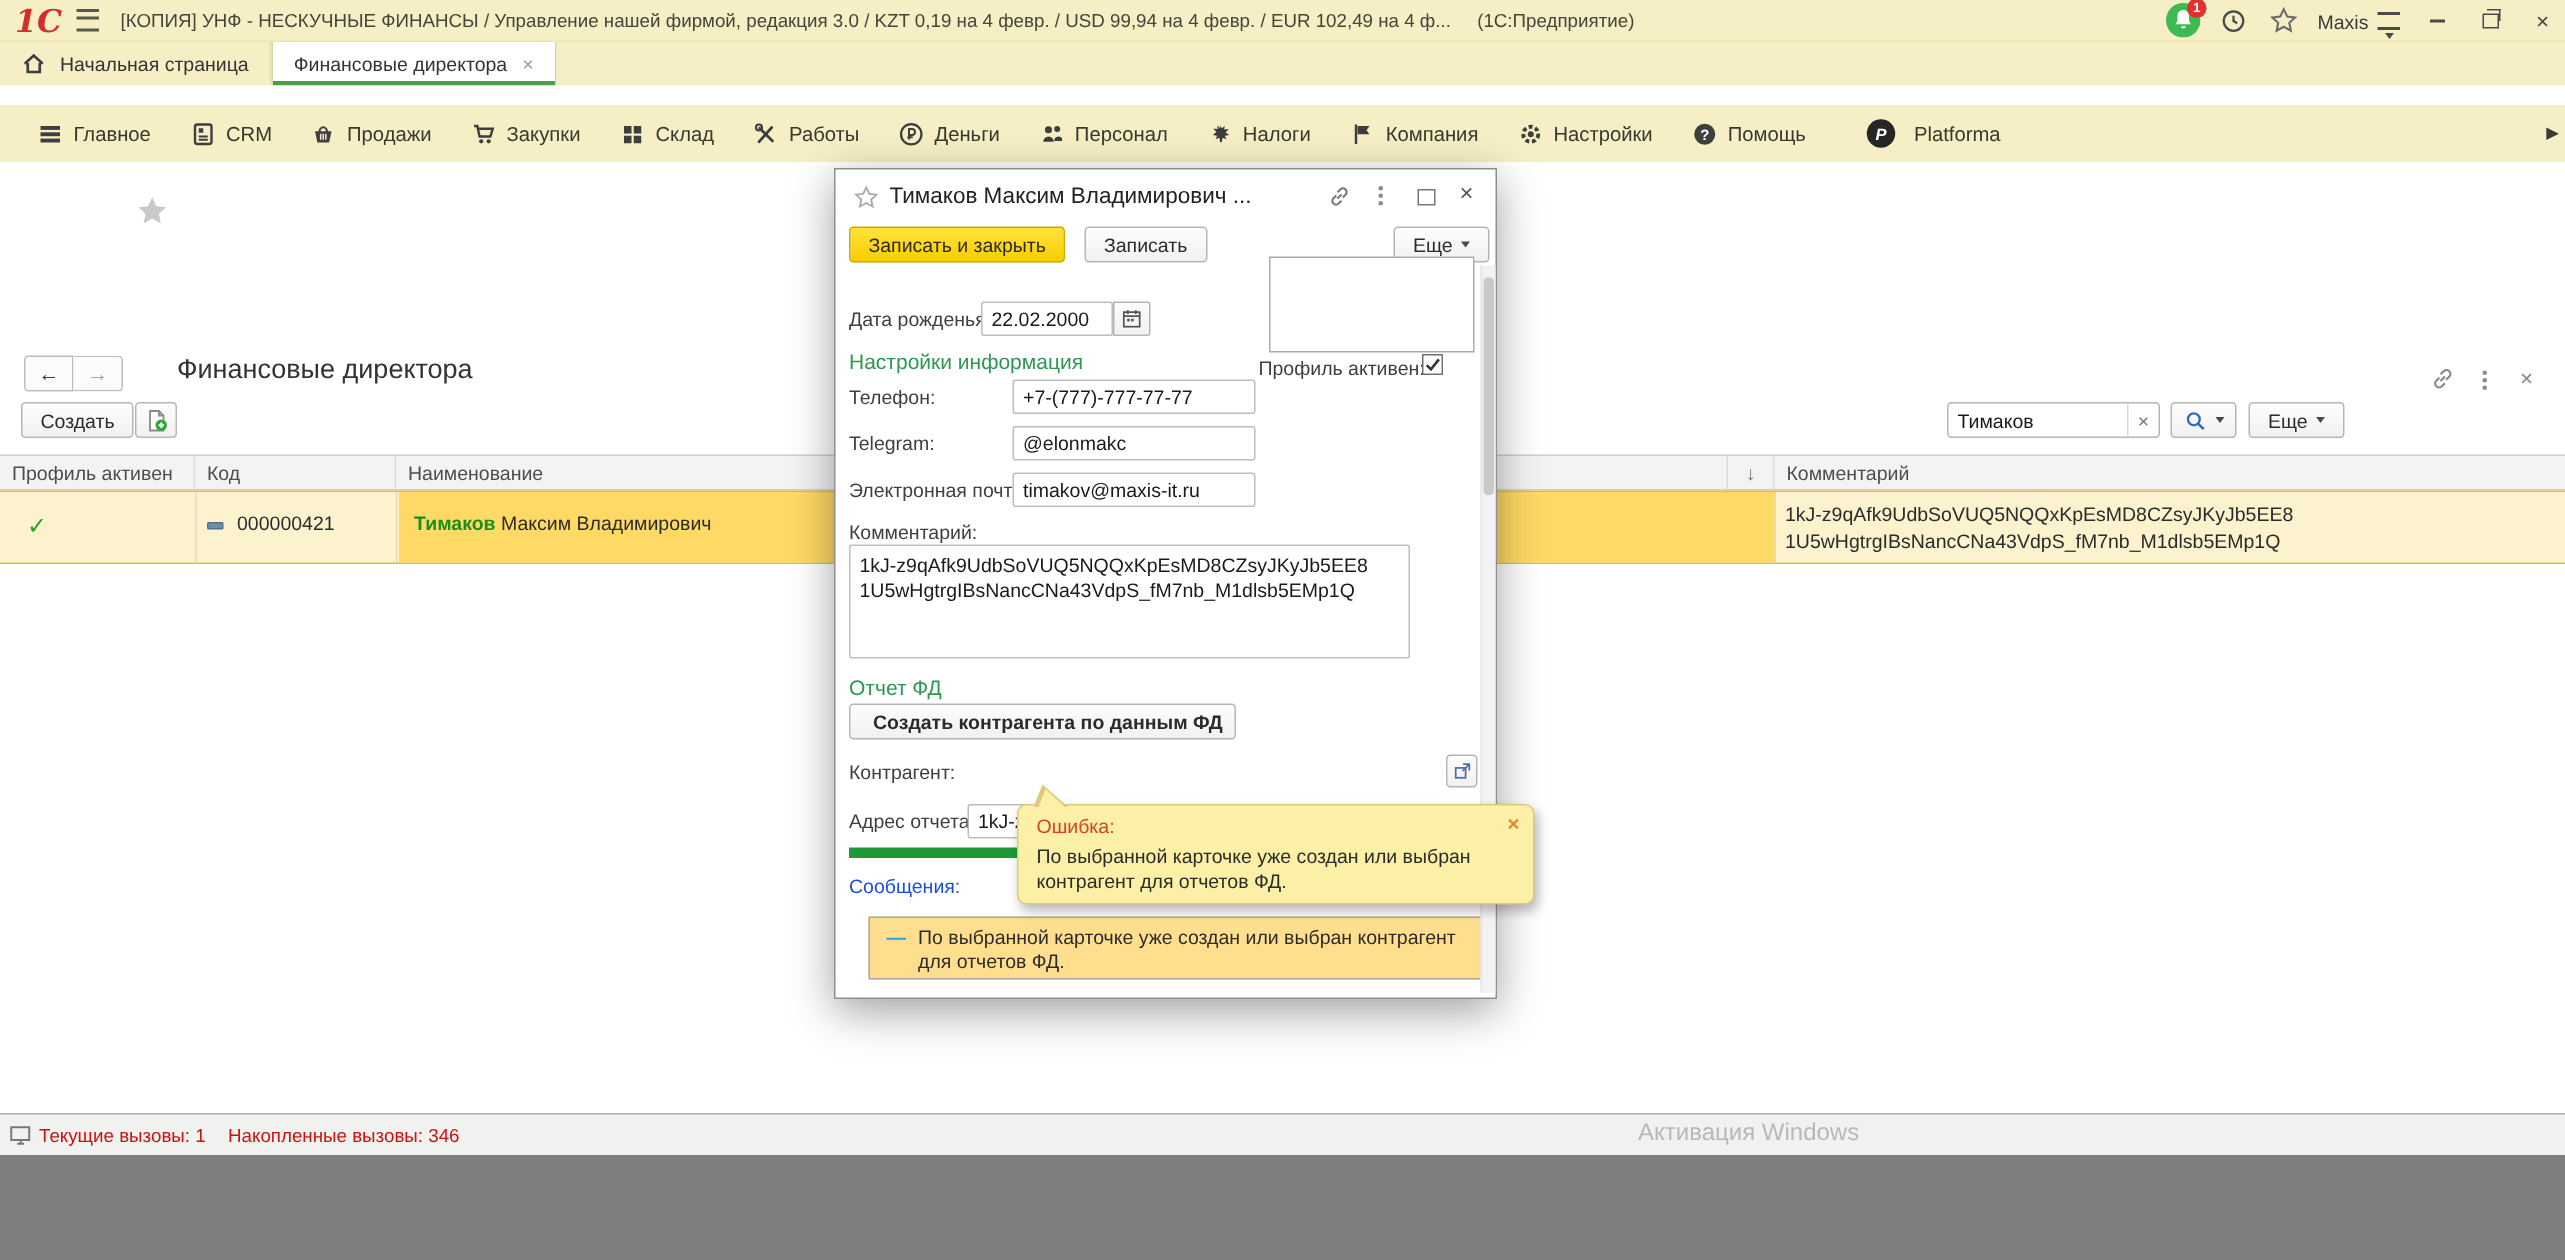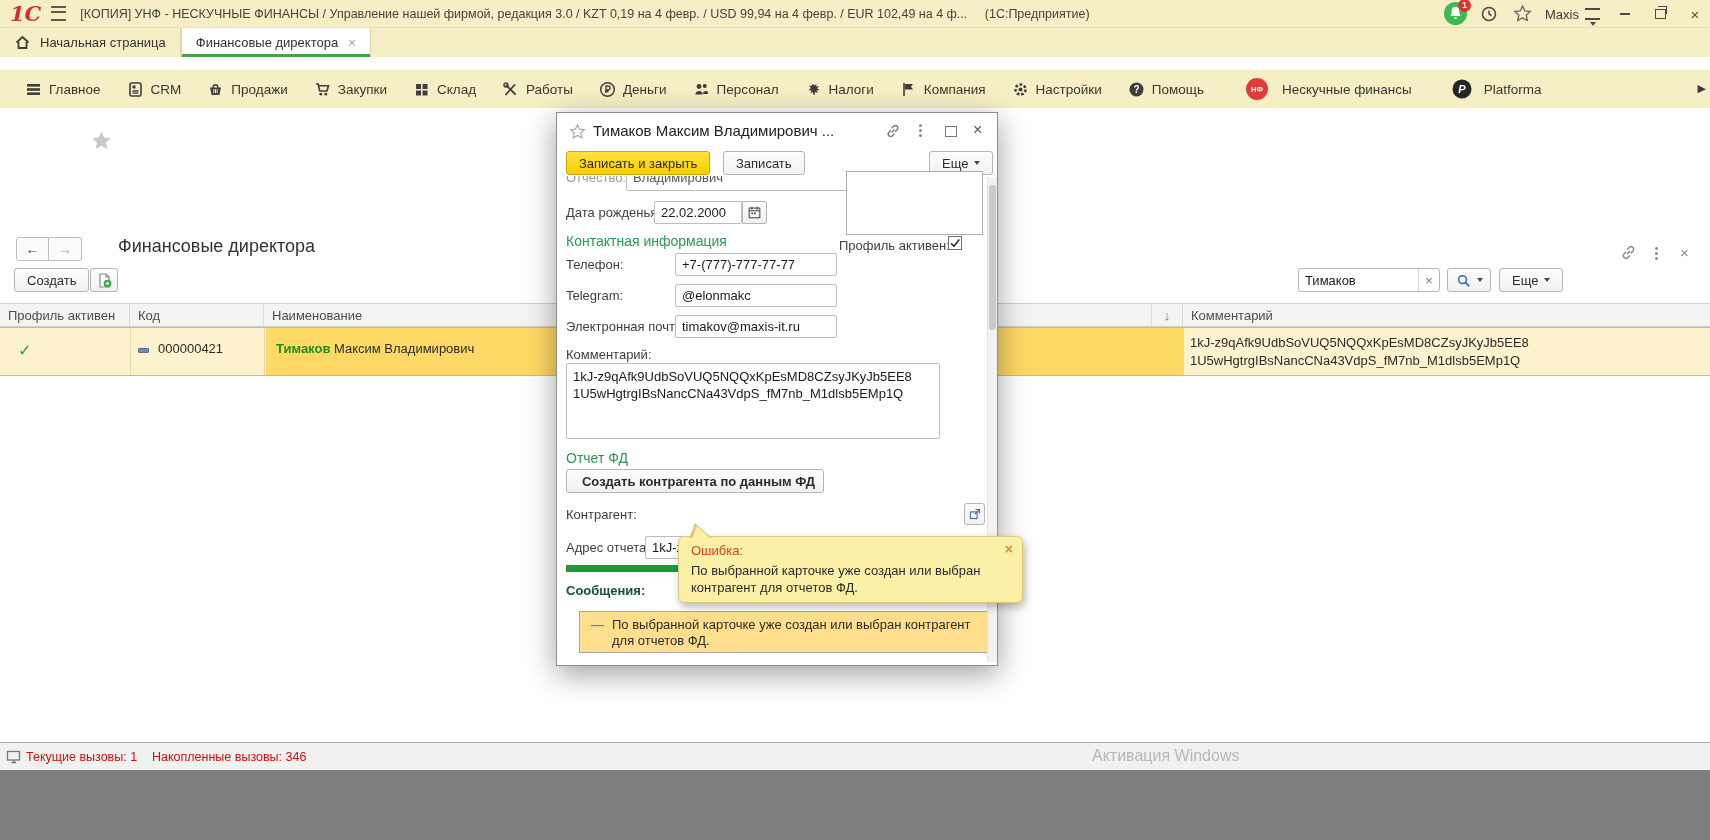--- a/index.html
+++ b/index.html
@@ -260,27 +260,20 @@
         </svg>
       <span>Настройки</span>
     </div>
     <div class="mi">
       <svg width="17" height="17" viewBox="0 0 17 17">
           <circle cx="8.5" cy="8.5" r="7" fill="#3E3E3E"></circle>
           <text x="8.5" y="12" font-size="10" font-weight="bold" fill="#FFF" text-anchor="middle" font-family="Liberation Sans,sans-serif">?</text>
         </svg>
       <span>Помощь</span>
     </div>
-    <div class="mi" style="margin-left:16px;">
-      <svg width="22" height="22" viewBox="0 0 22 22" style="margin-right:14px;">
-          <circle cx="11" cy="11" r="11" fill="#E23B3B"></circle>
-          <text x="11" y="14" font-size="7.5" font-weight="bold" fill="#FFF" text-anchor="middle" font-family="Liberation Sans,sans-serif">НФ</text>
-        </svg>
-      <span>Нескучные финансы</span>
-    </div>
     <div class="mi" style="margin-left:14px;">
       <svg width="20" height="20" viewBox="0 0 20 20" style="margin-right:12px;">
           <circle cx="10" cy="10" r="9.5" fill="#262626"></circle>
           <text x="10" y="14" font-size="11" font-weight="bold" font-style="italic" fill="#FFF" text-anchor="middle" font-family="Liberation Sans,sans-serif">P</text>
         </svg>
       <span>Platforma</span>
     </div>
     <span class="mb-overflow">▶</span>
   </div>
 
@@ -413,26 +406,20 @@
         <span>Записать и закрыть</span>
       </div>
     <div class="abs btn" style="left:166px;top:38px;">
         <span>Записать</span>
       </div>
     <div class="abs btn" style="left:372px;top:38px;">
         <span>Еще</span>
         <span class="caret"></span>
       </div>
 
-    <div class="clipRow">
-      <span class="lbl" style="left:0;top:-6px;color:#9a9a9a;">Отчество:</span>
-      <div class="inp" style="left:60px;top:-12px;width:312px;height:27px;color:#555;">
-          <span>Владимирович</span>
-        </div>
-    </div>
 
     <span class="lbl" style="left:9px;top:92px;">Дата рожденья:</span>
     <div class="inp" style="left:97px;top:88px;width:88px;">
         <span>22.02.2000</span>
       </div>
     <div class="abs btn" style="left:185px;top:88px;width:25px;height:23px;padding:0;border-radius:0 2px 2px 0;">
       <svg width="15" height="15" viewBox="0 0 17 17">
           <rect x="2.5" y="3.5" width="12" height="11" fill="none" stroke="#555" stroke-width="1.3"></rect>
           <path d="M2.5 6.5h12" stroke="#555" stroke-width="1.3"></path>
           <path d="M5.5 2v3M11.5 2v3" stroke="#555" stroke-width="1.5"></path>
@@ -442,21 +429,21 @@
     </div>
 
     <div class="abs" style="left:289px;top:58px;width:137px;height:64px;background:#fff;border:1px solid #ABABAB;box-sizing:border-box;"></div>
     <span class="lbl" style="left:282px;top:125px;">Профиль активен:</span>
     <div class="abs" style="left:391px;top:123px;width:14px;height:14px;background:#fff;border:1px solid #707070;box-sizing:border-box;">
       <svg width="12" height="12" viewBox="0 0 14 14">
           <path d="M2.5 7.5 5.8 10.8 12 3" stroke="#333" stroke-width="2" fill="none"></path>
         </svg>
     </div>
 
-    <span class="ghead" style="left:9px;top:120px;">Контактная информация</span>
+    <span class="ghead" style="left:9px;top:120px;">Настройки информация</span>
     <span class="lbl" style="left:9px;top:144px;">Телефон:</span>
     <div class="inp" style="left:118px;top:140px;width:162px;">
         <span>+7-(777)-777-77-77</span>
       </div>
     <span class="lbl" style="left:9px;top:175px;">Telegram:</span>
     <div class="inp" style="left:118px;top:171px;width:162px;">
         <span>@elonmakc</span>
       </div>
     <span class="lbl" style="left:9px;top:206px;">Электронная почта:</span>
     <div class="inp" style="left:118px;top:202px;width:162px;">
@@ -485,21 +472,21 @@
           <path d="M9 3h5v5M14 3 8.5 8.5" stroke="#4A6FA5" stroke-width="1.4" fill="none"></path>
         </svg>
     </div>
 
     <span class="lbl" style="left:9px;top:427px;">Адрес отчета:</span>
     <div class="inp" style="left:88px;top:423px;width:315px;">
         <span>1kJ-z9</span>
       </div>
 
     <div class="greenbar"></div>
-    <span class="lbl" style="left:9px;top:470px;font-weight:bold;color:#14532d;">Сообщения:</span>
+    <span class="lbl" style="left:9px;top:470px;font-weight:normal;color:#1d4ed8;">Сообщения:</span>
     <div class="msgbox">
       <span class="dash">—</span>
       <span>По выбранной карточке уже создан или выбран контрагент для отчетов ФД.</span>
     </div>
 
     <div class="scrolltrack">
       <div class="scrollthumb"></div>
     </div>
   </div>
 

